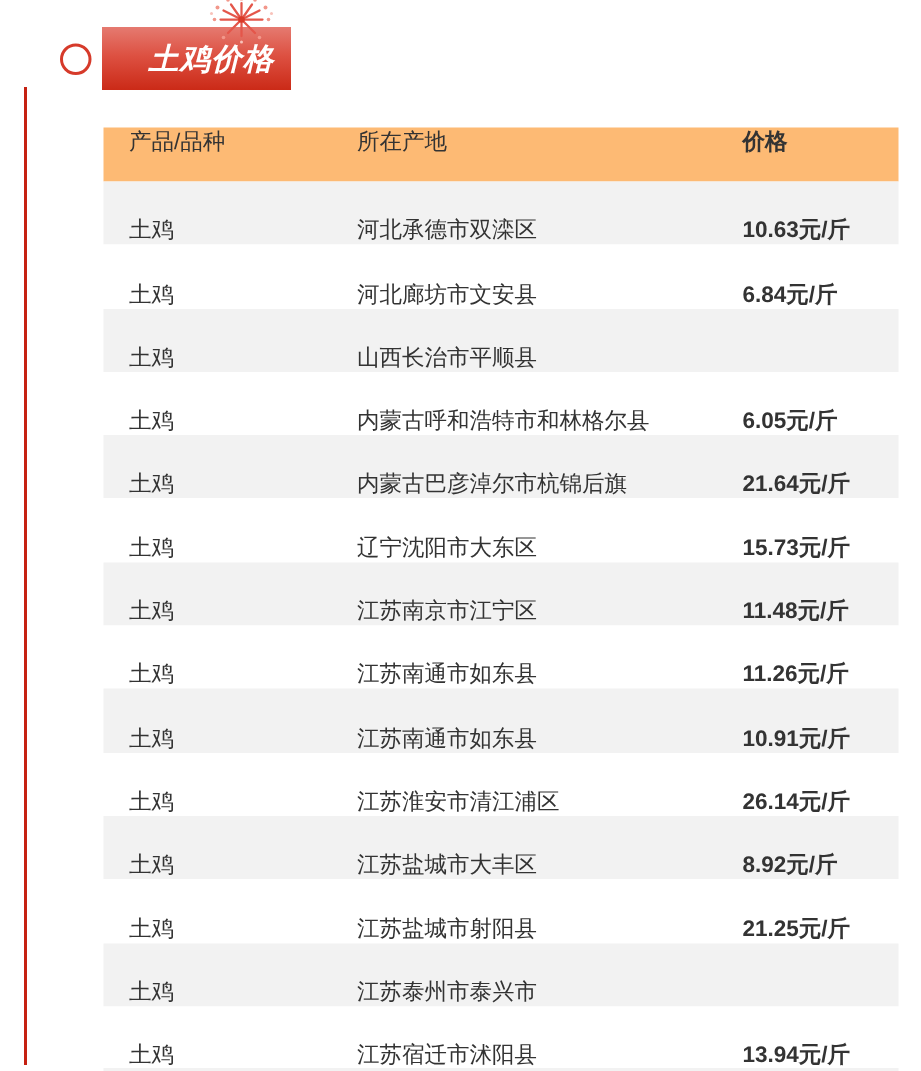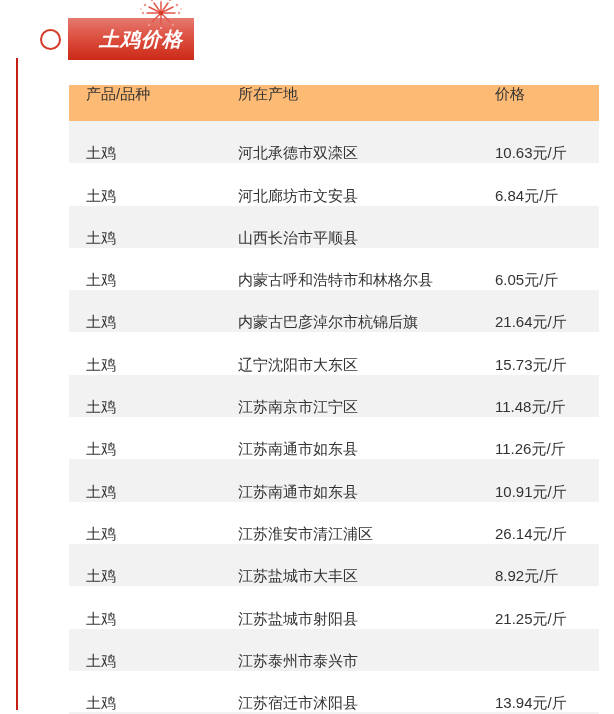--- a/index.html
+++ b/index.html
@@ -27,21 +27,21 @@
   .table{
     position:absolute;left:69px;top:85px;width:530px;color:#333333;font-size:15px;
   }
   .t-header{height:36px;display:flex;background:#fdba74;}
   .t-row{height:42.3px;display:flex;align-items:flex-end;}
   .t-body .t-row:nth-child(odd){background:#f2f2f2;}
   .t-body .t-row:nth-child(even){background:#ffffff;}
   .c1,.c2,.c3{padding-left:17px;box-sizing:border-box;white-space:nowrap;overflow:hidden;}
   .c1{width:152px;}
   .c2{width:257px;}
-  .c3{flex:1;}
+  .c3{flex:1;font-weight:bold;}
   .sliver{
     position:absolute;left:69px;top:712px;width:530px;height:2px;background:#f2f2f2;
   }
 </style>
 </head>
 <body>
 
 <div class="stage">
 
   <div class="ring"></div>

